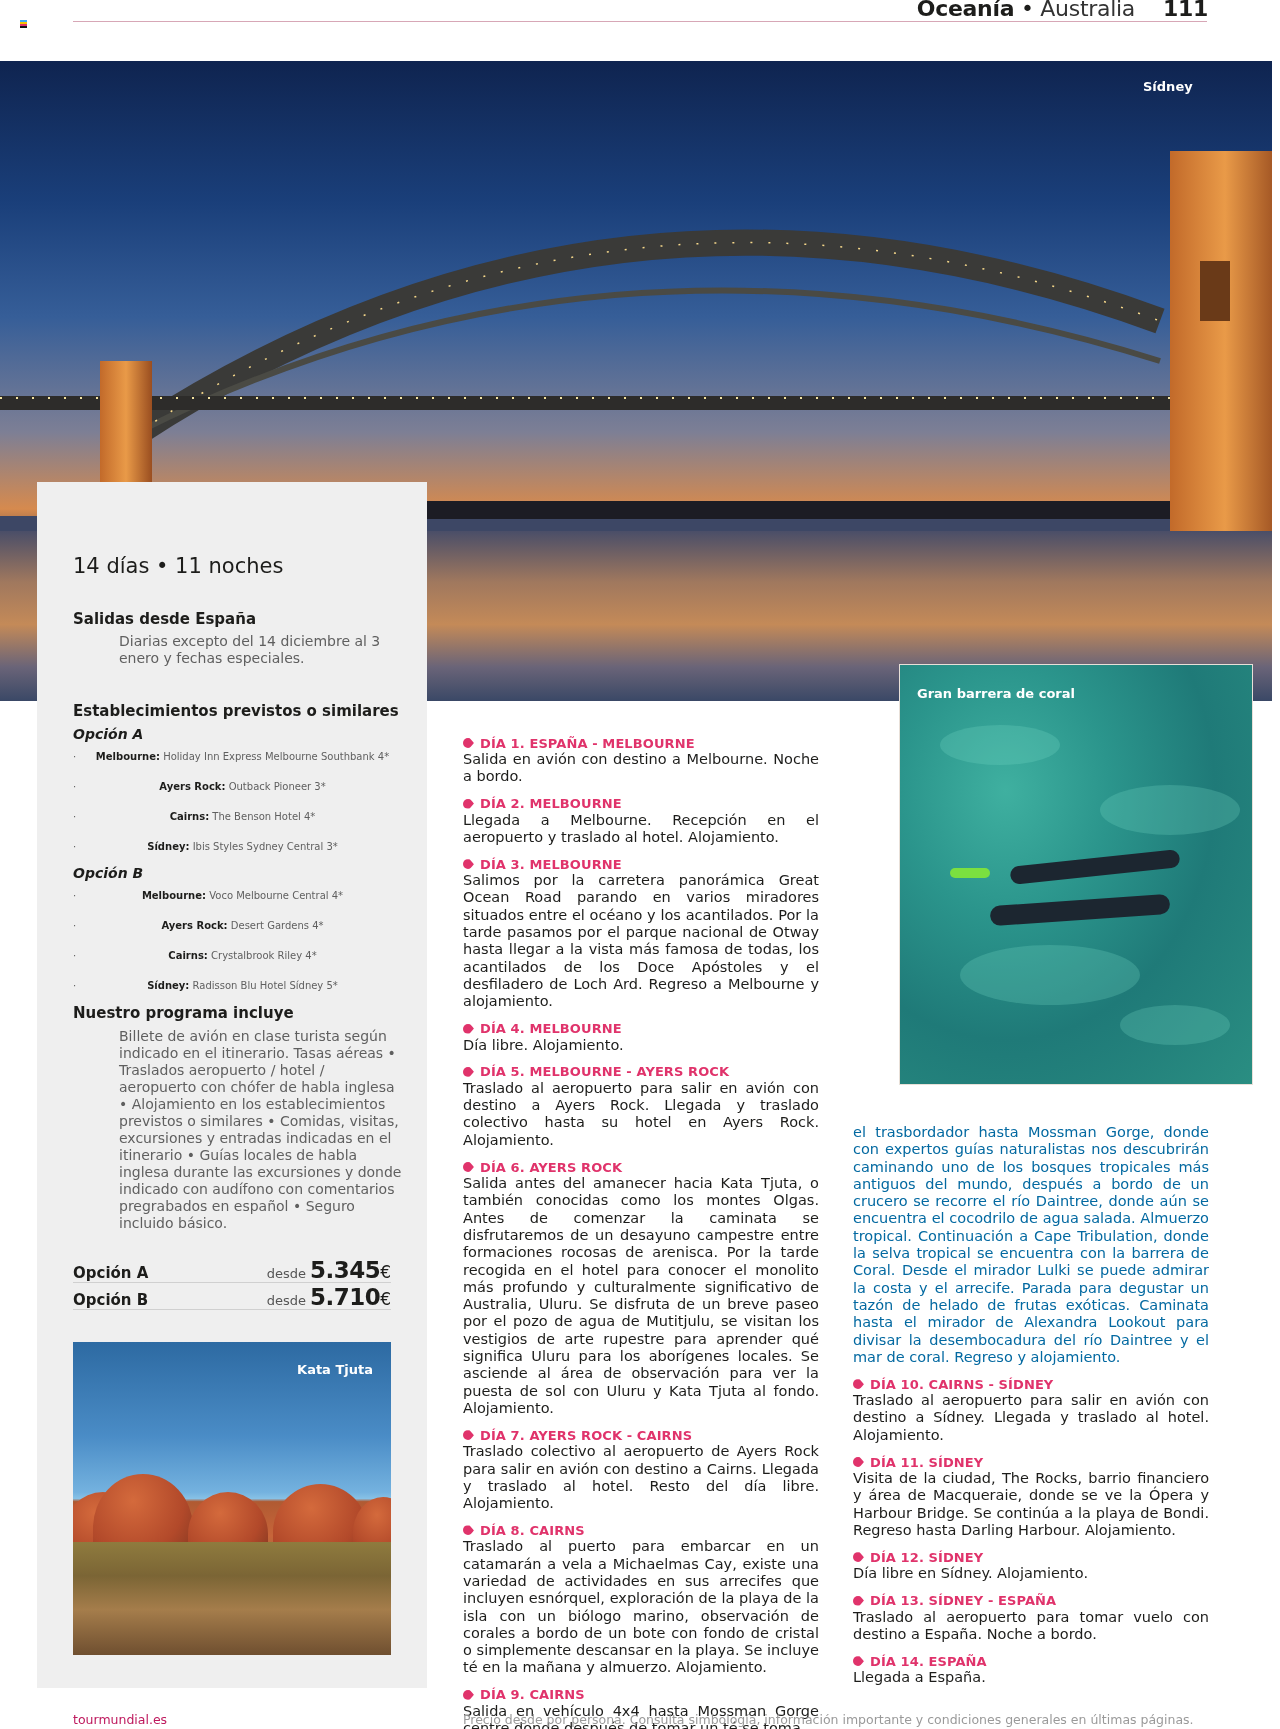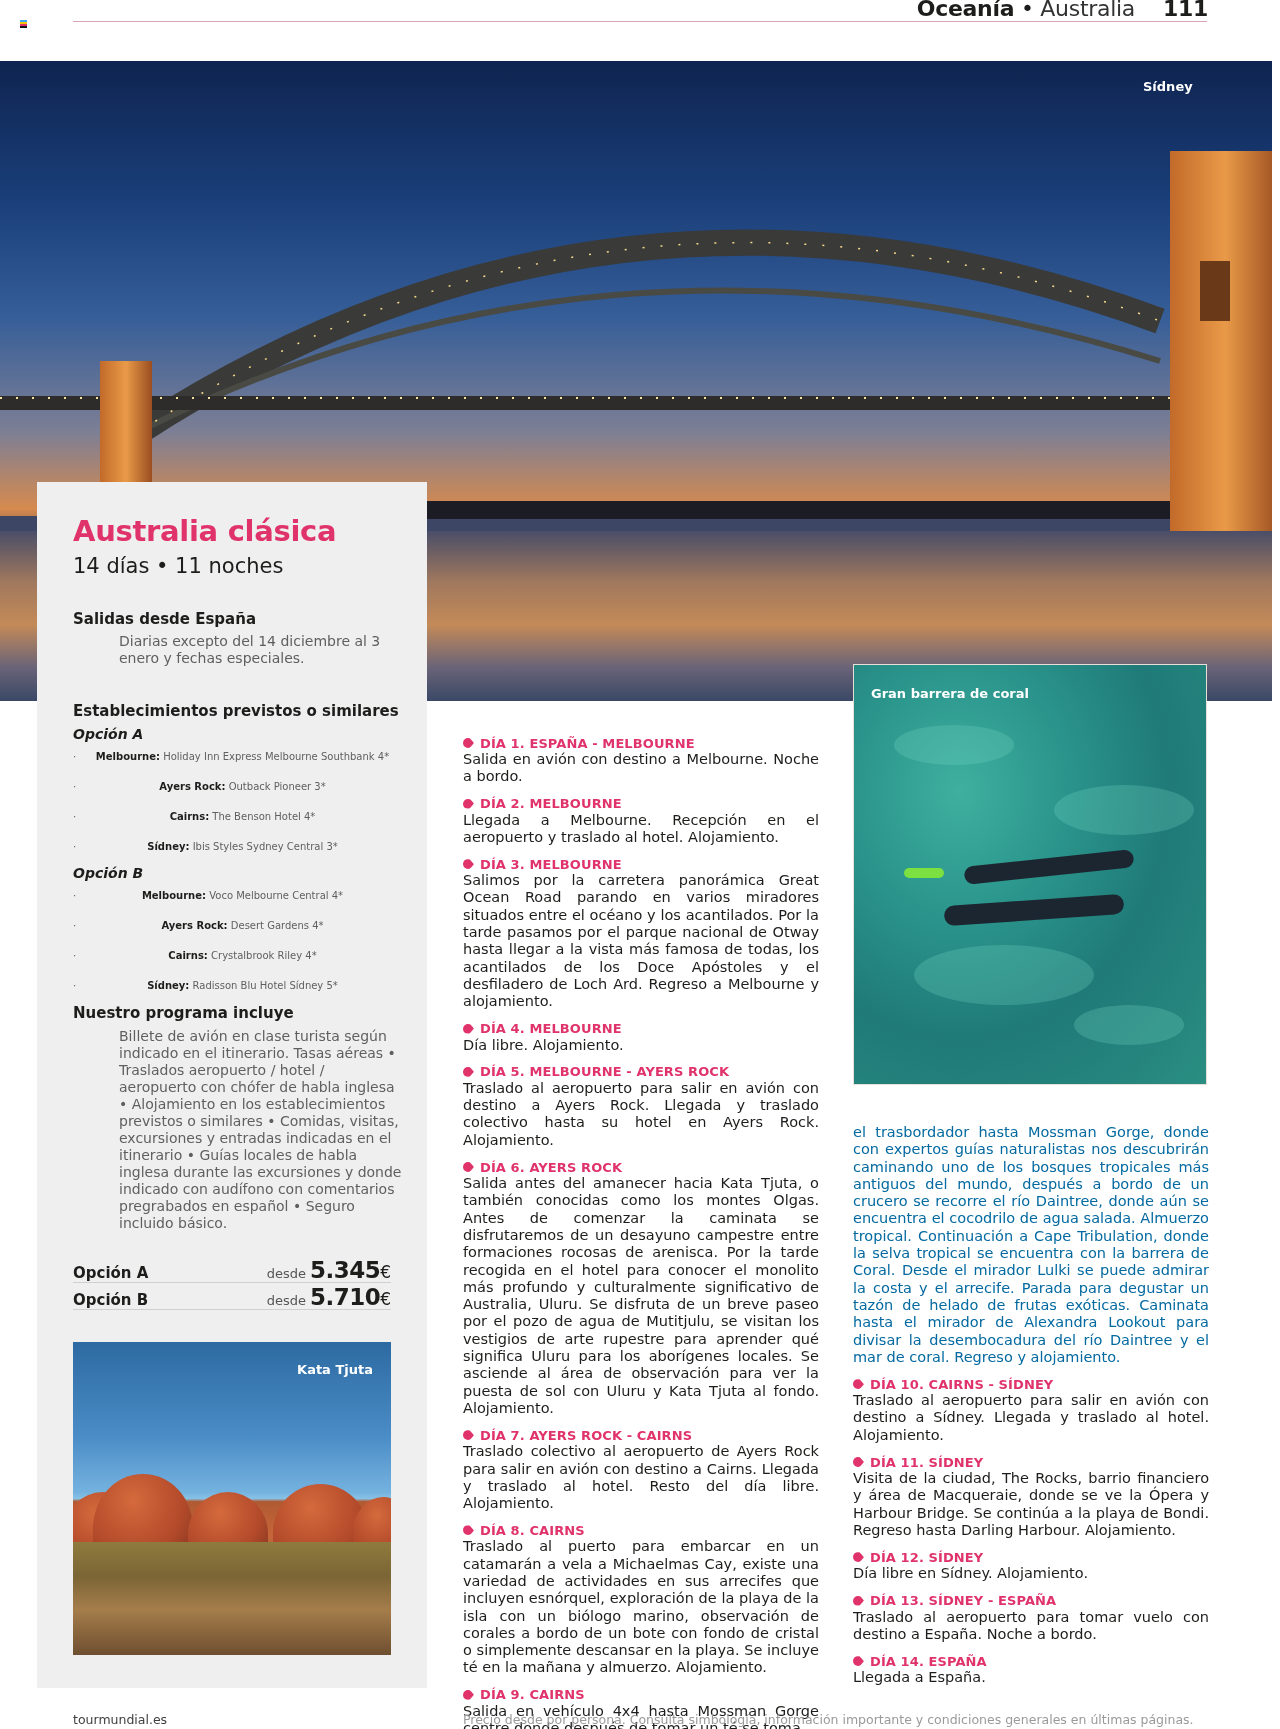--- a/index.html
+++ b/index.html
@@ -53,27 +53,27 @@
   
   .itin-col { position: absolute; width: 356px; }
   .col-1 { left: 463px; top: 735px; }
   .col-2 { left: 853px; top: 1124px; }
   .day { margin-bottom: 10px; }
   .day-h { display: flex; align-items: center; font-size: 13px; font-weight: bold; color: #e0336b; letter-spacing: 0.1px; height: 16px; }
   .day-icon { width: 11px; height: 10px; background: #e0336b; border-radius: 5px 6px 6px 5px / 5px 5px 5px 5px; margin-right: 6px; clip-path: polygon(0 0, 60% 0, 100% 50%, 60% 100%, 0 100%); }
   .day-text { font-size: 14.5px; color: #1d1d1b; line-height: 17.3px; text-align: justify; }
   .cont-text { font-size: 14.5px; color: #0369a1; line-height: 17.3px; text-align: justify; margin-bottom: 10px; }
 
-  .reef-photo { position: absolute; left: 853px; top: 664px; width: 354px; height: 421px; overflow: hidden;
+  .reef-photo { position: absolute; left: 899px; top: 664px; width: 354px; height: 421px; overflow: hidden;
     border: 1px solid #e8e0d8;
     background: radial-gradient(ellipse at 30% 30%, #3fb0a0 0%, #2b958c 30%, #1f7a78 60%, #2a8e82 100%); }
   .reef-photo .ripple { position: absolute; background: rgba(120,220,200,0.25); border-radius: 50%; }
   .diver { position: absolute; background: #1c2630; border-radius: 20px; }
 
-  .footer-left { position: absolute; left: 73px; top: 1712px; font-size: 12.5px; color: #404040; }
+  .footer-left { position: absolute; left: 73px; top: 1712px; font-size: 12.5px; color: #be185d; }
   .footer-right { position: absolute; left: 463px; top: 1712px; font-size: 12.5px; color: #9a9a9a; white-space: nowrap; }
 </style>
 </head>
 <body>
 
 <div class="color-mark">
   <i style="background:#3fa9f5"></i>
     <i style="background:#f5c400"></i>
     <i style="background:#e0336b"></i>
     <i style="background:#111"></i>
@@ -112,21 +112,20 @@
     <line x1="0" y1="337" x2="1180" y2="337" stroke="#f3e2a0" stroke-width="2" stroke-dasharray="2 14"></line>
 
     <rect x="100" y="300" width="52" height="170" fill="url(#pyl)"></rect>
     <rect x="1170" y="90" width="110" height="380" fill="url(#pyl)"></rect>
     <rect x="1200" y="200" width="30" height="60" fill="#6a3a18"></rect>
   </svg>
   <span class="hero-caption">Sídney</span>
 </div>
 
 <div class="info-panel">
-  <div class="trip-title">Australia clásica</div>
   <div class="trip-duration">14 días • 11 noches</div>
 
   <div class="dep-block">
     <div class="section-h">Salidas desde España</div>
     <div class="gray-text">Diarias excepto del 14 diciembre al 3 enero y fechas especiales.</div>
   </div>
 
   <div class="hotel-block">
     <div class="section-h">Establecimientos previstos o similares</div>
     <div class="opt-h">Opción A</div>

